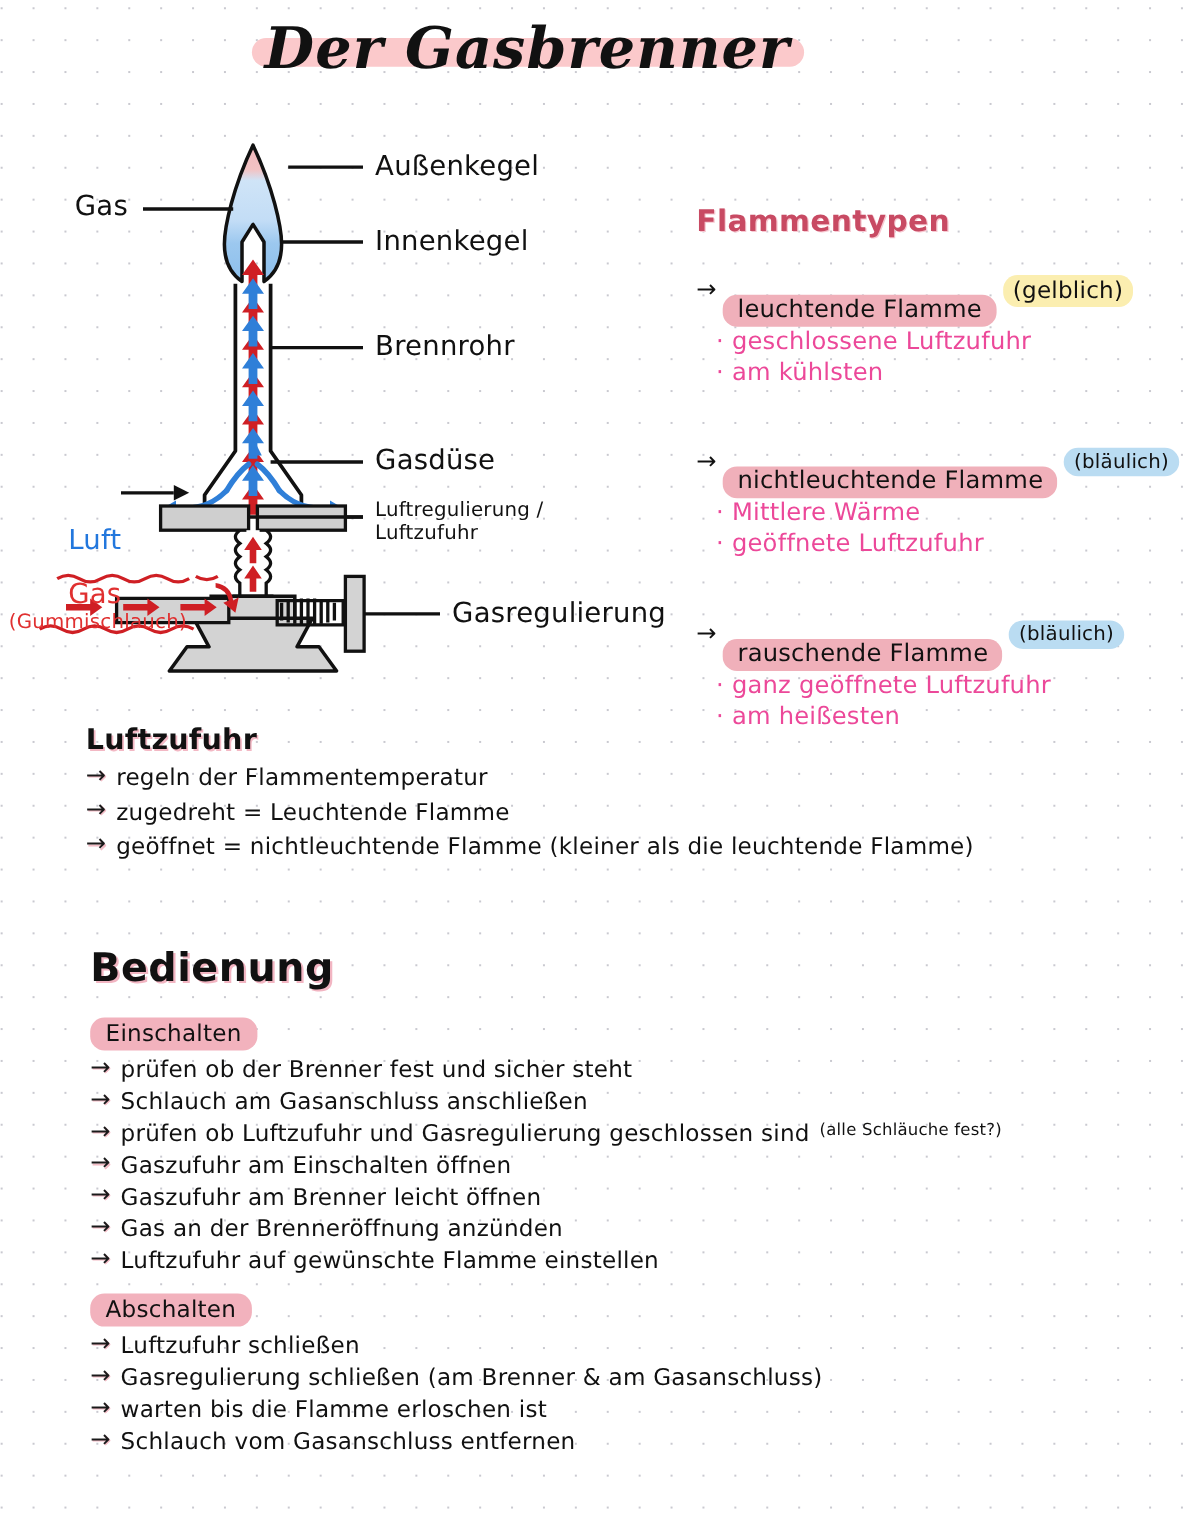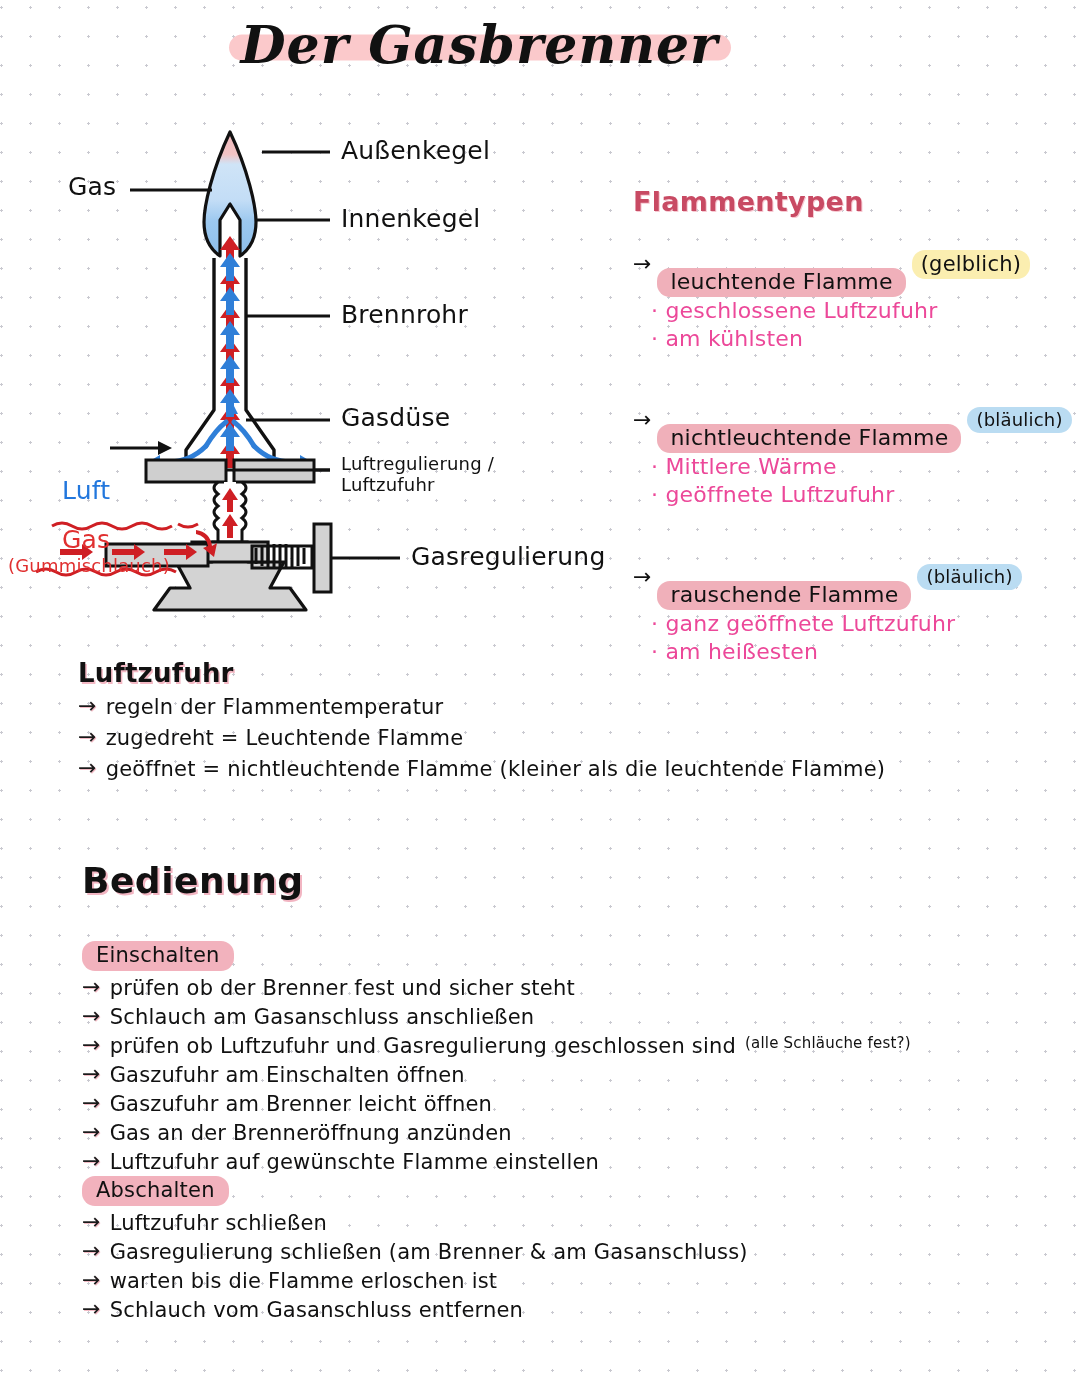--- a/index.html
+++ b/index.html
@@ -70,21 +70,21 @@
   .lz-row{ display:flex; align-items:flex-start; gap:9px; font-size:21px; margin-top:7px; white-space:nowrap;}
 
   
   #bedienung{ position:absolute; left:82px; top:860px; width:960px; }
   #bedienung .h{
     font-size:36px; color:#111; font-weight:600; letter-spacing:.5px;
     text-shadow:2px 2px 0 #f2b5c2;
   }
   .sub-pill{
     display:inline-block; background:#f2b2bd; border-radius:13px;
-    padding:2px 14px 4px; font-size:21px; color:#111; margin-top:40px;
+    padding:2px 14px 4px; font-size:21px; color:#111; margin-top:24px;
   }
   .step{ display:flex; align-items:flex-start; gap:9px; font-size:21px; margin-top:5px; white-space:nowrap;}
   .step .note{ font-size:15px; }
   #abschalten{ position:absolute; left:82px; top:1176px; width:960px; }
   #abschalten .sub-pill{ margin-top:0; }
 </style>
 </head>
 <body>
 
 <div id="title-wrap">

